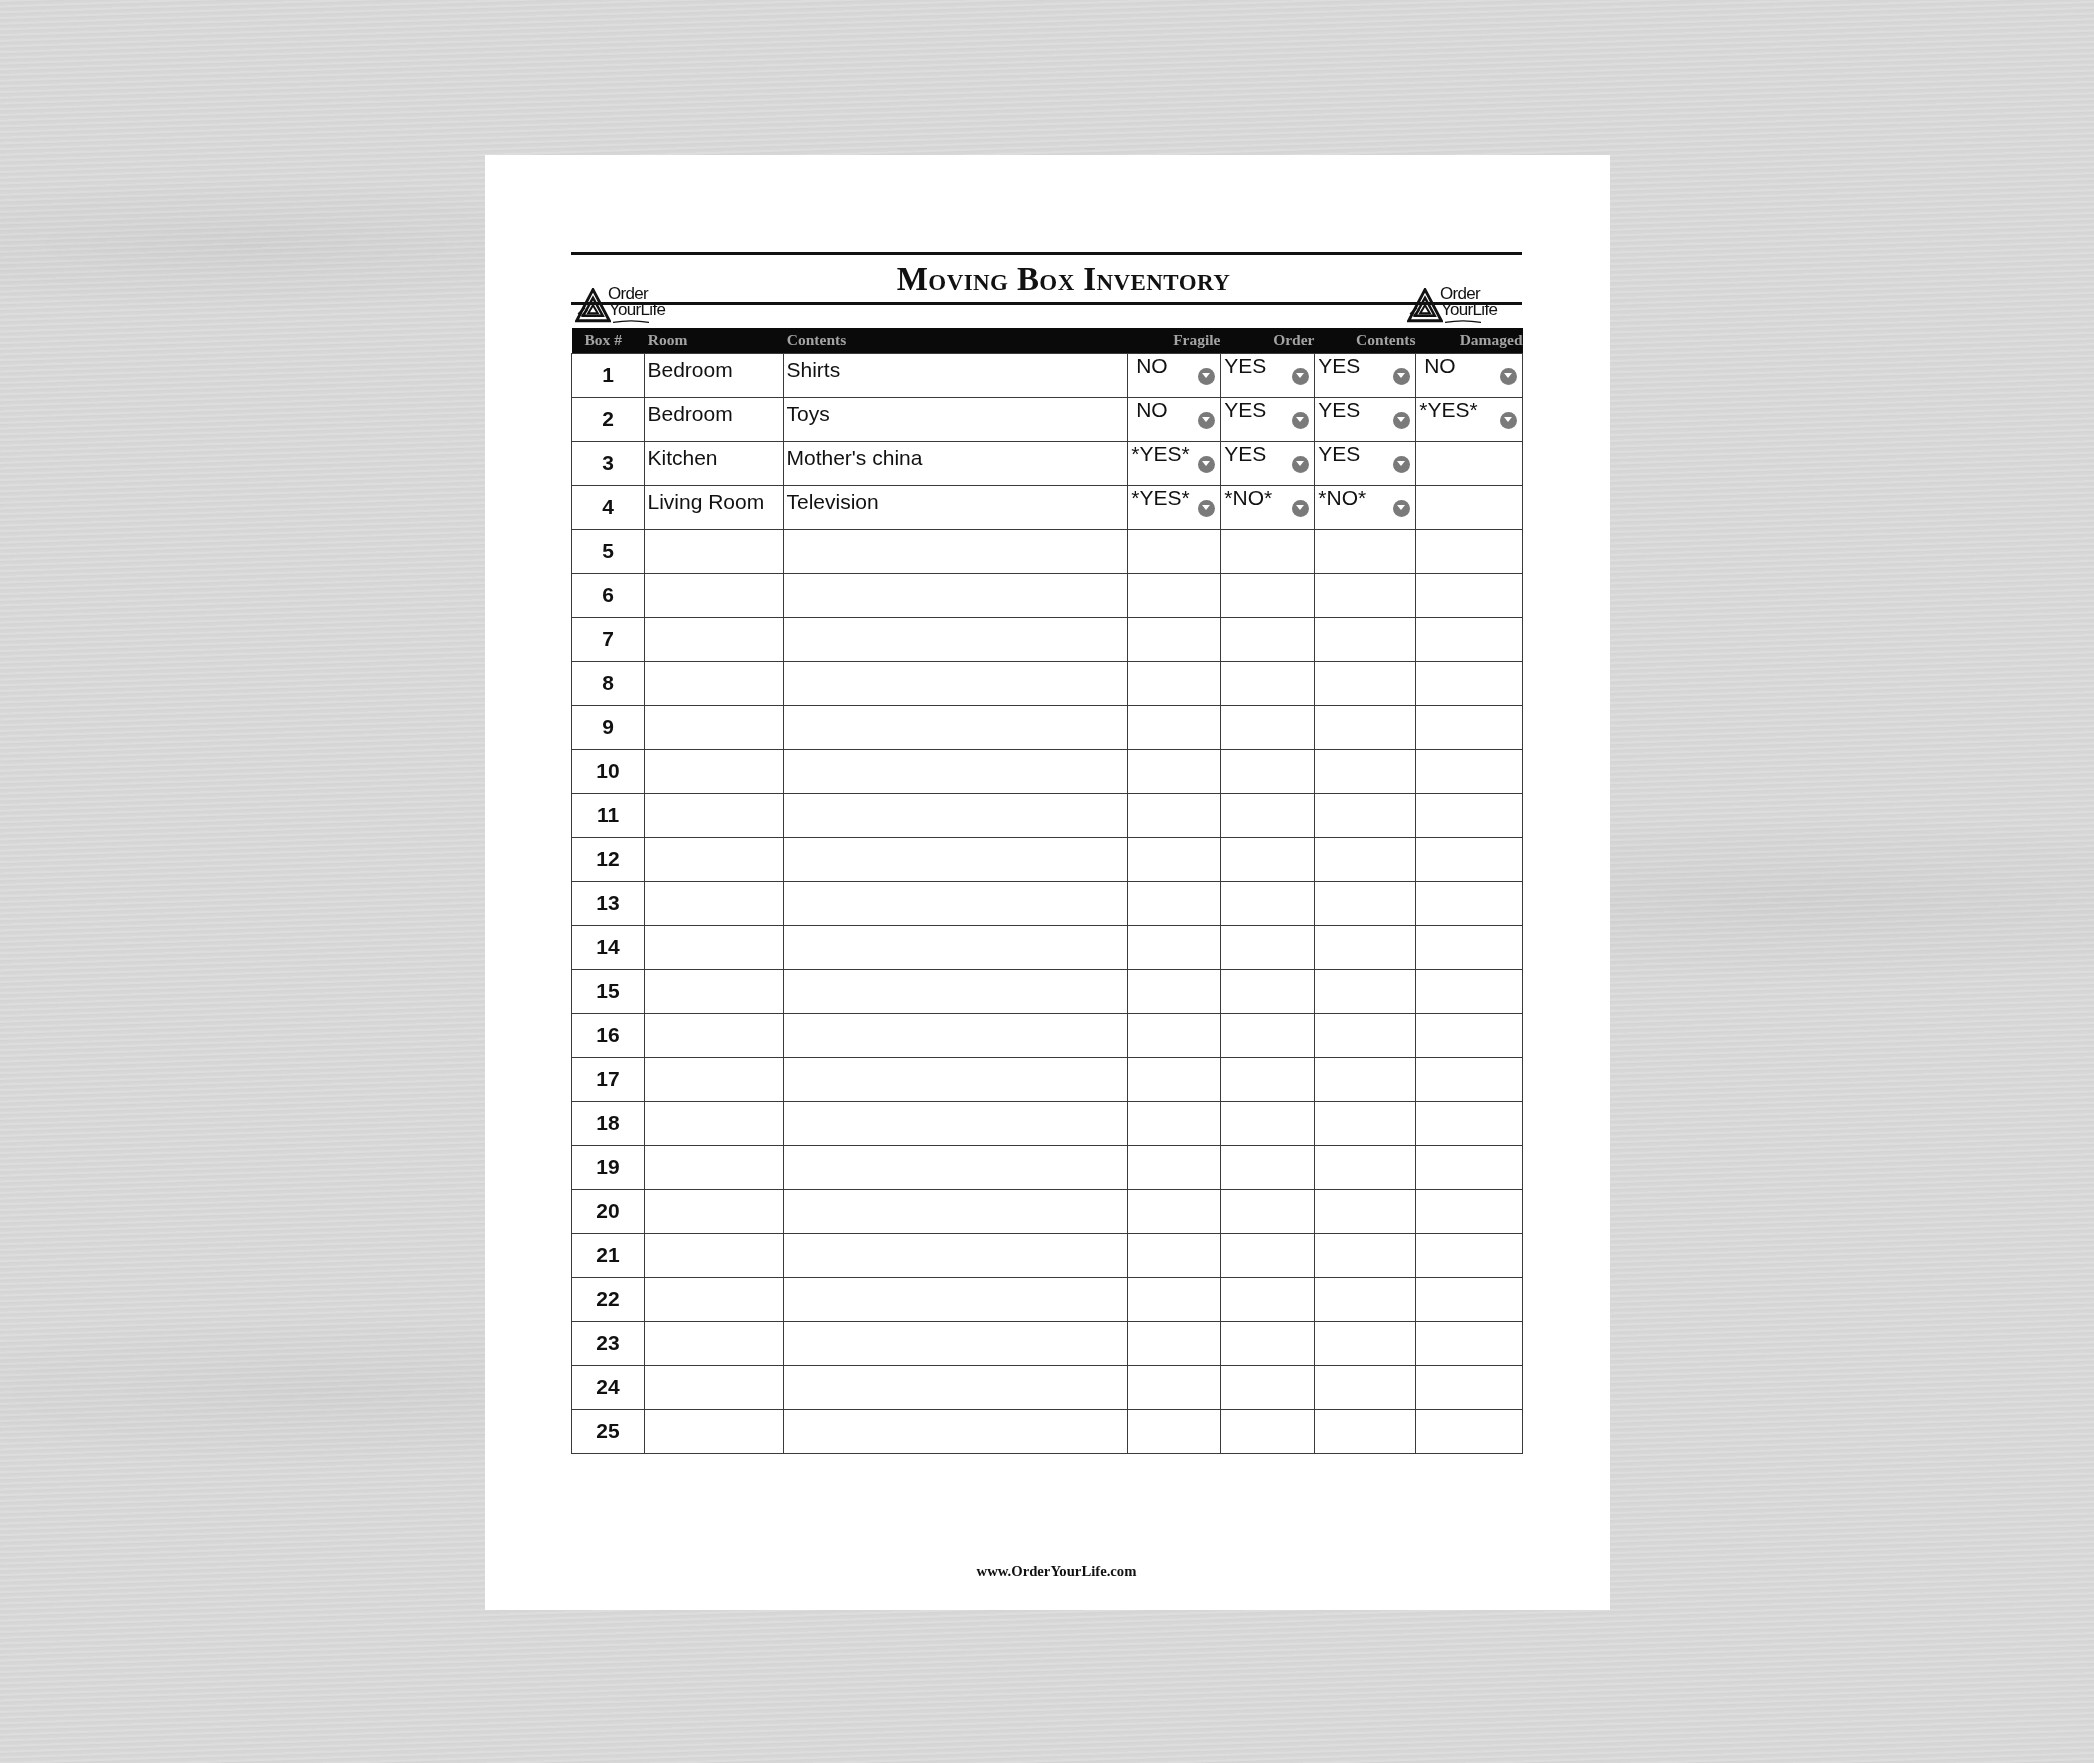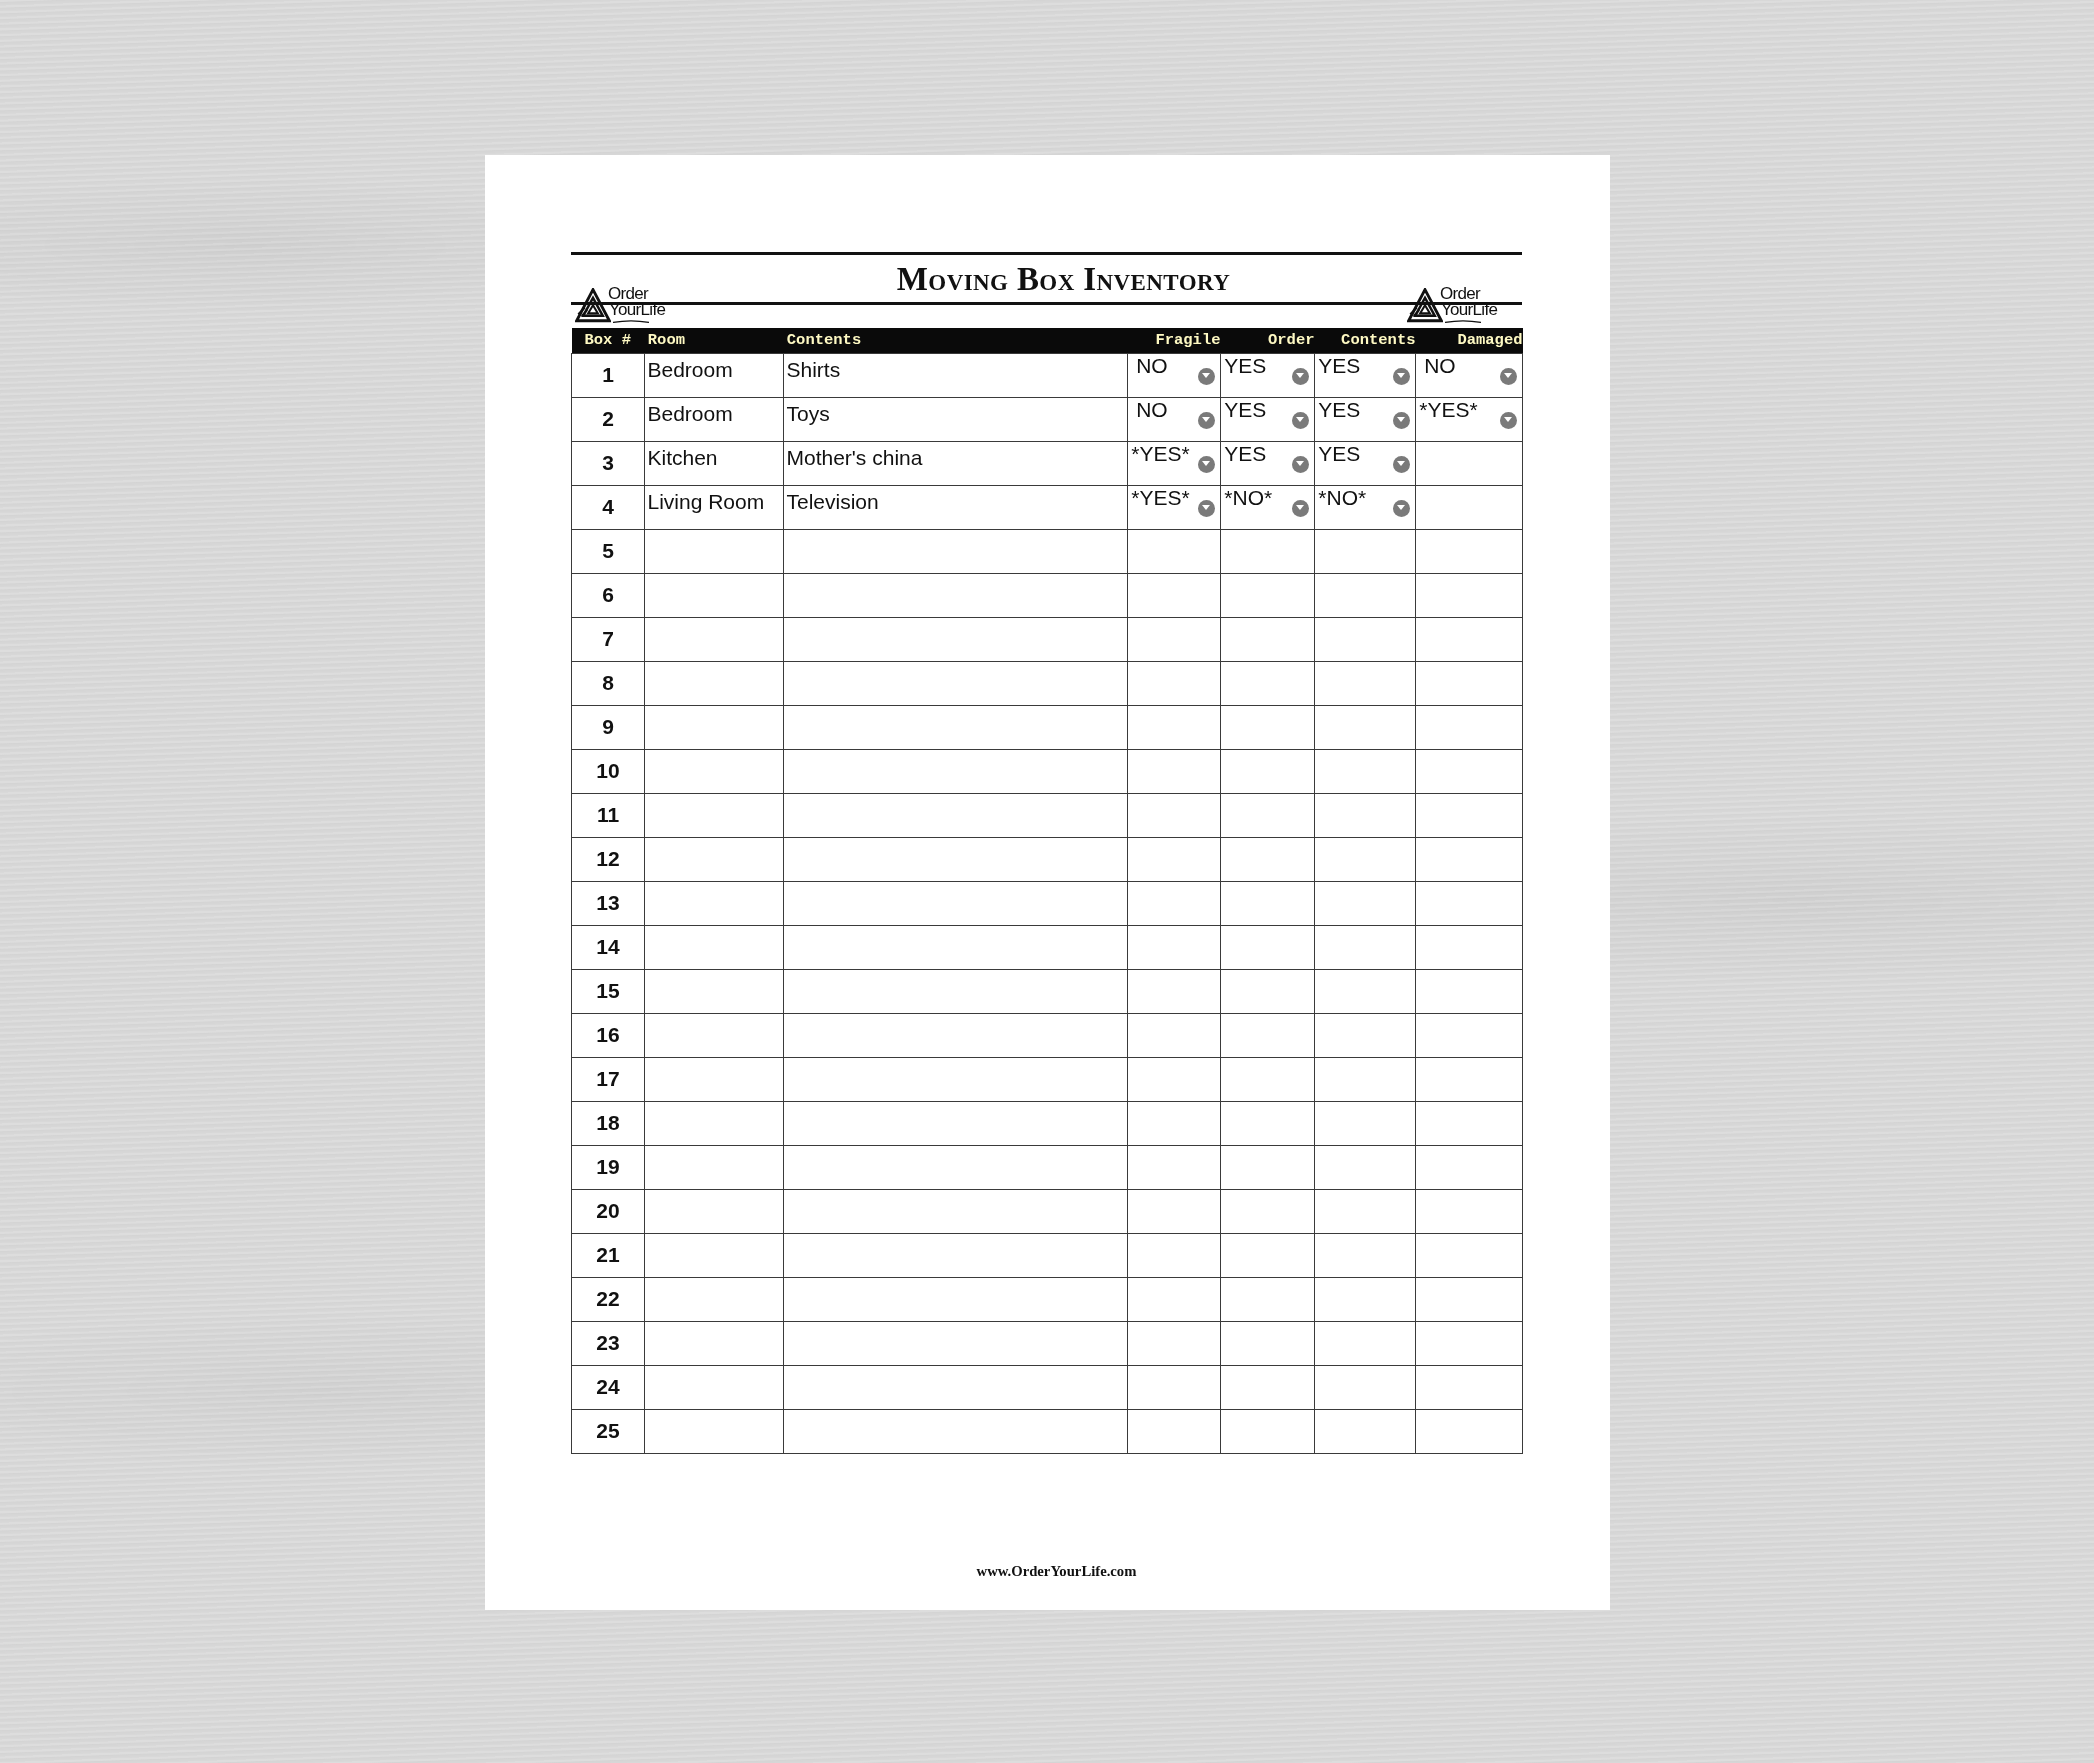--- a/index.html
+++ b/index.html
@@ -35,22 +35,22 @@
   }
   .logo .l1 { left:33px; top:0px; }
   .logo .l2 { left:34px; top:15.5px; }
   .logo .swoosh { position:absolute; left:38px; top:34px; width:36px; height:3.3px; }
 
   table.inv {
     position:absolute; left:86px; top:173px; border-collapse:collapse;
     table-layout:fixed; width:951px;
   }
   table.inv th {
-    background:#0a0a0a; color:#fef9c3; height:24.5px; padding:0;
-    font-family:Liberation Mono, monospace; font-weight:bold; font-size:15.5px;
+    background:#0a0a0a; color:#a3a3a3; height:24.5px; padding:0;
+    font-family:Liberation Serif, serif; font-weight:bold; font-size:15.5px;
     text-align:left; vertical-align:middle;
   }
   table.inv th.c { text-align:right; }
   table.inv th.box { padding-left:13px; }
   table.inv th.room { padding-left:3.3px; }
   table.inv th.contents { padding-left:3.3px; }
   table.inv td {
     border:1.6px solid #3a3a3a; height:43px; padding:0; position:relative;
     font-family:"Liberation Sans", sans-serif; font-size:21px; color:#111;
   }

